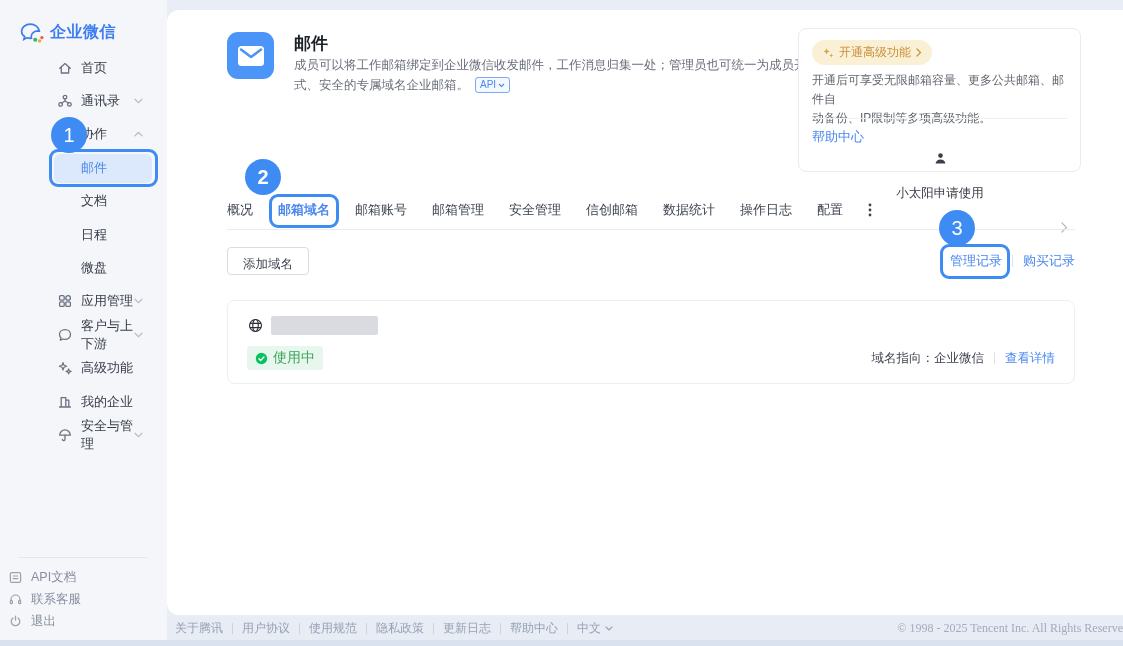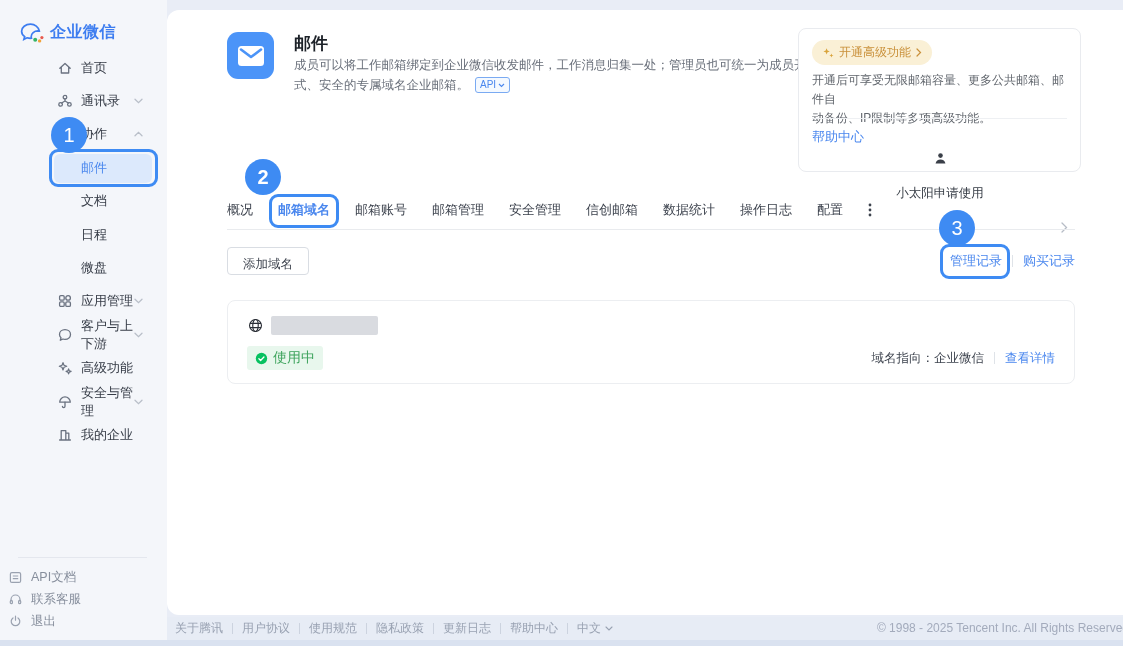--- a/index.html
+++ b/index.html
@@ -70,21 +70,21 @@
         border-radius:8px;background:#fff;box-sizing:border-box;padding:15px 19px;}
   .dom-row1{display:flex;align-items:center;gap:7px;}
   .redacted{width:107px;height:19px;background:#d9dbe0;border-radius:2px;}
   .dom-row2{margin-top:11px;display:flex;align-items:center;}
   .status-badge{display:inline-flex;align-items:center;gap:5px;background:#e8f7ed;color:#3da35c;
         font-size:14px;padding:3px 8px;border-radius:3px;}
   .dom-right{margin-left:auto;display:flex;align-items:center;font-size:12.5px;color:#3d434e;}
 
   
   .footer-bar{position:absolute;left:167px;top:617px;width:956px;height:23px;background:#e7ecf5;
-        display:flex;align-items:center;font-size:12px;color:#99a2b2;z-index:3;}
+        display:flex;align-items:center;font-size:12px;color:#99a2b2;z-index:3;font-family:Liberation Serif, serif;}
   .flinks{display:flex;align-items:center;margin-left:8px;}
   .fsep{width:1px;height:11px;background:#ccd3df;margin:0 9px;}
   .flang{display:flex;align-items:center;gap:4px;cursor:pointer;}
   .copyright{position:absolute;right:-6px;top:4px;font-size:12px;color:#a3abbc;white-space:nowrap;}
   .bottom-strip{position:absolute;left:0;top:640px;width:1123px;height:6px;background:#dae2f0;z-index:6;}
 
   
   .ann-circle{position:absolute;width:36px;height:36px;border-radius:50%;background:#3e8bf3;color:#fff;
         font-size:20px;display:flex;align-items:center;justify-content:center;z-index:40;}
   .ann-rect{position:absolute;border:3px solid #3e8bf3;border-radius:9px;z-index:35;pointer-events:none;}
@@ -209,39 +209,39 @@
           <svg width="16" height="16" viewBox="0 0 16 16" fill="none" stroke="#6a7280" stroke-width="1.2" stroke-linejoin="round">
               <path d="M6 2.6l1 2.7 2.7 1-2.7 1-1 2.7-1-2.7-2.7-1 2.7-1zM11.6 8.9l.7 1.8 1.8.7-1.8.7-.7 1.8-.7-1.8-1.8-.7 1.8-.7z"></path>
             </svg>
         </span>
         <span class="nlabel">高级功能</span>
       </div>
 
       <div class="nrow">
         <span class="nicon">
           <svg width="16" height="16" viewBox="0 0 16 16" fill="none" stroke="#6a7280" stroke-width="1.3" stroke-linecap="round" stroke-linejoin="round">
+              <path d="M4.2 13V3.6h4.6V13M8.8 6.2h3V13M2.6 13h10.8"></path>
+            </svg>
+        </span>
+        <span class="nlabel">我的企业</span>
+      </div>
+
+      <div class="nrow">
+        <span class="nicon">
+          <svg width="16" height="16" viewBox="0 0 16 16" fill="none" stroke="#6a7280" stroke-width="1.3" stroke-linecap="round" stroke-linejoin="round">
               <path d="M2.7 8.2a5.3 5.3 0 0 1 10.6 0z"></path>
               <path d="M8 8.2v4.1a1.3 1.3 0 0 1-2.6 0"></path>
             </svg>
         </span>
         <span class="nlabel">安全与管理</span>
         <span class="chev">
           <svg width="9" height="6" viewBox="0 0 9 6" fill="none" stroke="#b9bfc9" stroke-width="1.3" stroke-linecap="round">
               <path d="M1 1.3 4.5 4.7 8 1.3"></path>
             </svg>
         </span>
-      </div>
-
-      <div class="nrow">
-        <span class="nicon">
-          <svg width="16" height="16" viewBox="0 0 16 16" fill="none" stroke="#6a7280" stroke-width="1.3" stroke-linecap="round" stroke-linejoin="round">
-              <path d="M4.2 13V3.6h4.6V13M8.8 6.2h3V13M2.6 13h10.8"></path>
-            </svg>
-        </span>
-        <span class="nlabel">我的企业</span>
       </div>
     </nav>
 
     <div class="side-divider"></div>
 
     <div class="side-footer">
       <div class="frow">
         <span class="nicon">
           <svg width="15" height="15" viewBox="0 0 15 15" fill="none" stroke="#9aa2b0" stroke-width="1.2">
               <rect x="2.4" y="2.6" width="10.2" height="9.8" rx="1.5"></rect>

